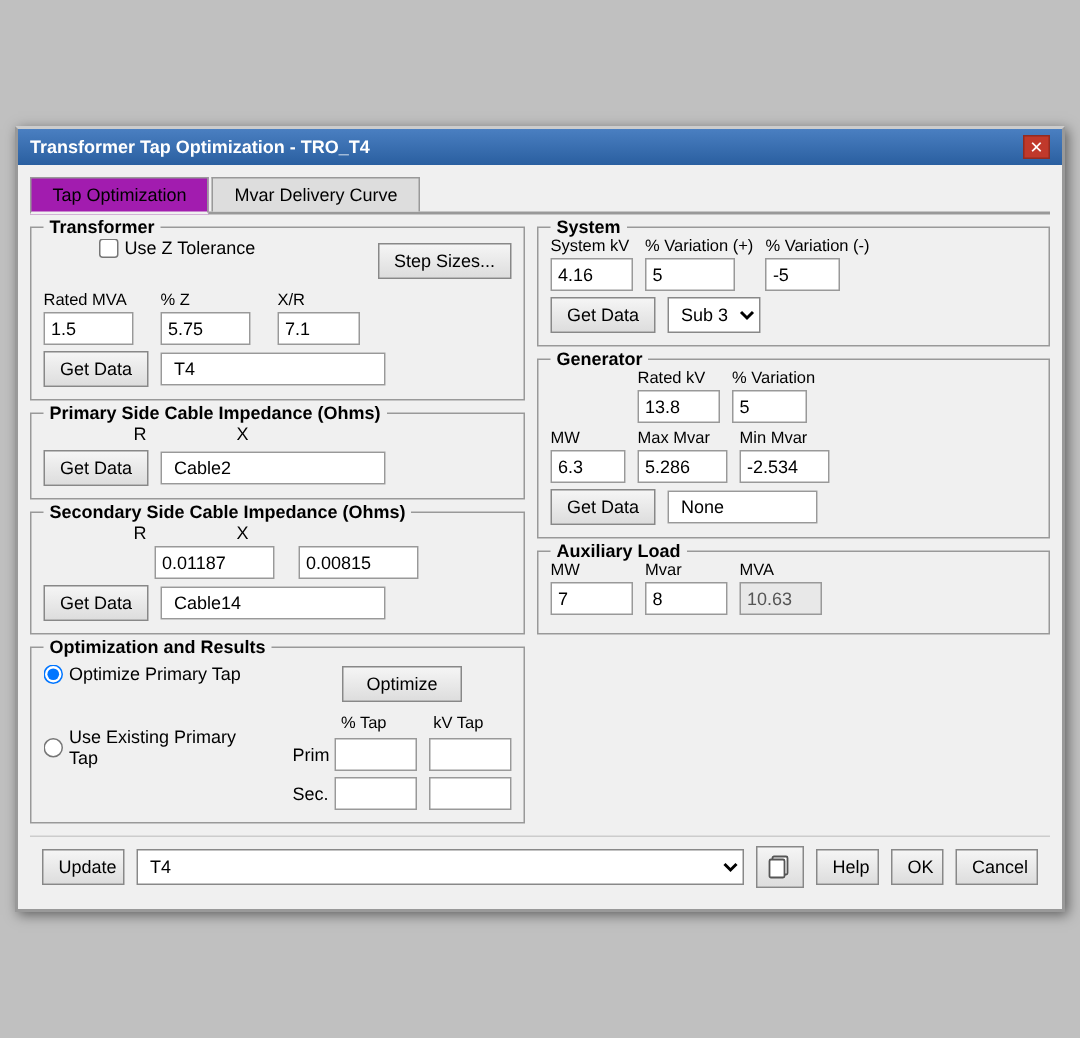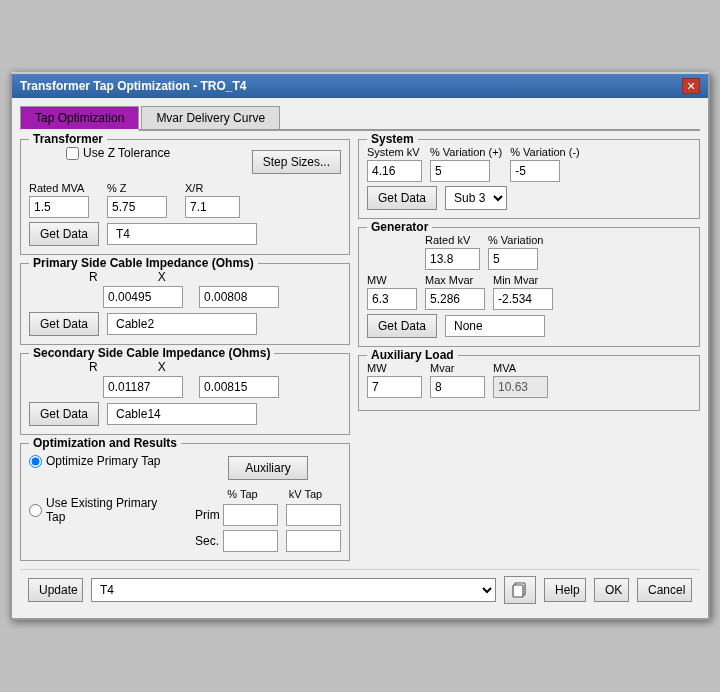--- a/index.html
+++ b/index.html
@@ -257,25 +257,20 @@
             <button class="btn">Get Data</button>
             <div class="text-display" style="width:150px">T4</div>
           </div>
         </div>
 
         <div class="group-box">
           <span class="group-title">Primary Side Cable Impedance (Ohms)</span>
           <div style="display:flex; gap:60px; margin-left:60px; margin-bottom:2px">
             <span class="label">R</span>
             <span class="label">X</span>
-          </div>
-          <div style="display:flex; gap:16px; margin-bottom:4px; margin-left:8px">
-            <div style="width:50px"></div>
-            <input class="input-field" style="width: 80px;" type="text" value="0.00495">
-            <input class="input-field" style="width: 80px;" type="text" value="0.00808">
           </div>
           <div class="get-data-row">
             <button class="btn">Get Data</button>
             <div class="text-display" style="width:150px">Cable2</div>
           </div>
         </div>
 
         <div class="group-box">
           <span class="group-title">Secondary Side Cable Impedance (Ohms)</span>
           <div style="display:flex; gap:60px; margin-left:60px; margin-bottom:2px">
@@ -300,21 +295,21 @@
               <div class="radio-row">
                 <input type="radio" name="tap-opt" checked="" style="">
                 <span>Optimize Primary Tap</span>
               </div>
               <div class="radio-row" style="margin-top:20px">
                 <input type="radio" name="tap-opt" style="">
                 <span>Use Existing Primary Tap</span>
               </div>
             </div>
             <div style="display:flex; flex-direction:column; align-items:center; margin-top:2px;">
-              <button class="btn" style="width:80px; margin-bottom:4px;">Auxiliary</button>
+              <button class="btn" style="width:80px; margin-bottom:4px;">Optimize</button>
               <div style="display:flex; flex-direction:column; gap:4px; margin-top:4px;">
                 <div style="display:flex; gap:8px; margin-left:20px;">
                   <span style="width:55px; text-align:center; font-size:11px;">% Tap</span>
                   <span style="width:55px; text-align:center; font-size:11px;">kV Tap</span>
                 </div>
                 <div style="display:flex; align-items:center; gap:8px;">
                   <span style="width:20px; font-size:12px;">Prim</span>
                   <input class="input-field" style="width: 55px;" type="text">
                   <input class="input-field" style="width: 55px;" type="text">
                 </div>

